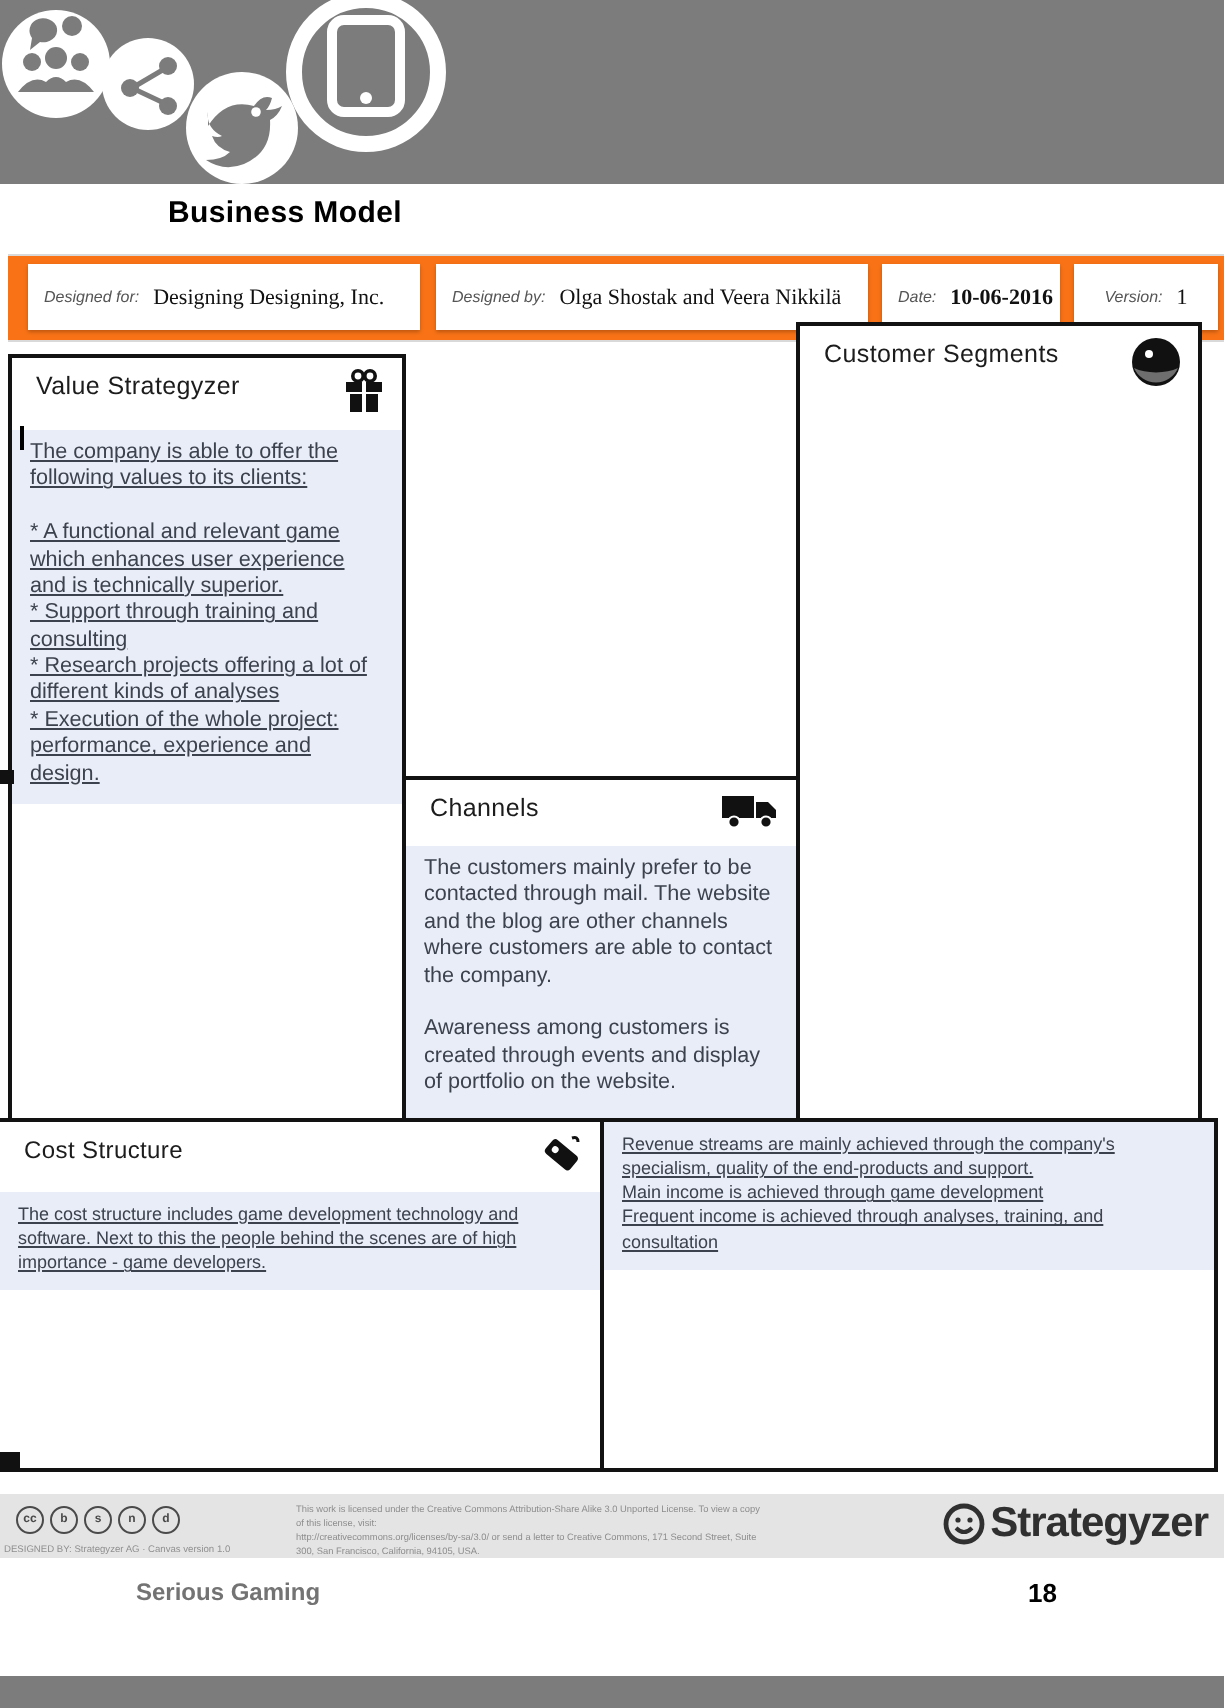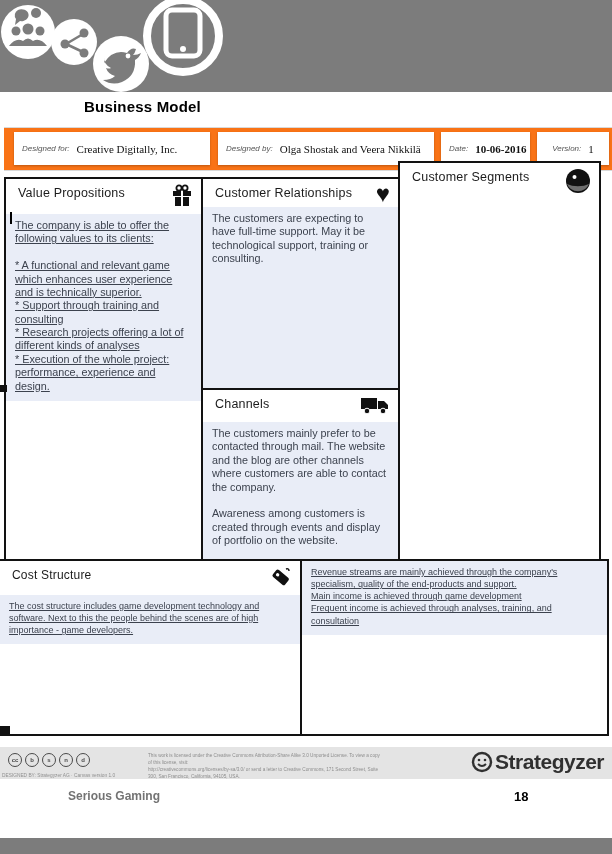--- a/index.html
+++ b/index.html
@@ -101,39 +101,39 @@
         <circle cx="183" cy="49" r="3" fill="#ffffff"></circle>
       </g>
     </svg>
   </div>
 
   <div class="page-title">Business Model</div>
 
   <div class="meta-strip">
     <div class="meta-box" id="meta-for">
       <span class="meta-label">Designed for:</span>
-      <span class="meta-value">Creative Digitally, Inc.</span>
+      <span class="meta-value">Designing Designing, Inc.</span>
     </div>
     <div class="meta-box" id="meta-by">
       <span class="meta-label">Designed by:</span>
       <span class="meta-value">Olga Shostak and Veera Nikkilä</span>
     </div>
     <div class="meta-box" id="meta-date">
       <span class="meta-label">Date:</span>
       <span class="meta-value bold">10-06-2016</span>
     </div>
     <div class="meta-box" id="meta-version">
       <span class="meta-label">Version:</span>
       <span class="meta-value">1</span>
     </div>
   </div>
 
   <div class="panel" id="panel-vp">
     <div class="title-bar">
-      <span class="panel-title">Value Propositions</span>
+      <span class="panel-title">Value Strategyzer</span>
       <span class="panel-icon">
         <svg width="22" height="23" viewBox="0 0 22 23">
           <circle cx="8" cy="4" r="2.6" fill="none" stroke="#111" stroke-width="1.8"></circle>
           <circle cx="14" cy="4" r="2.6" fill="none" stroke="#111" stroke-width="1.8"></circle>
           <rect x="2" y="7" width="18" height="5" fill="#111"></rect>
           <rect x="4" y="13" width="14" height="9" fill="#111"></rect>
           <rect x="10" y="7" width="2" height="15" fill="#fff"></rect>
         </svg>
       </span>
     </div>
@@ -141,29 +141,20 @@
       <div class="text-cursor" style="top:-2px;"></div>
       <div class="hl">The company is able to offer the following values to its clients:
 
 * A functional and relevant game which enhances user experience and is technically superior.
 * Support through training and consulting
 * Research projects offering a lot of different kinds of analyses
 * Execution of the whole project: performance, experience and design.</div>
     </div>
   </div>
 
-  <div class="panel" id="panel-cr">
-    <div class="title-bar">
-      <span class="panel-title">Customer Relationships</span>
-      <span class="panel-icon heart-glyph">♥</span>
-    </div>
-    <div class="panel-body">
-      <div class="fillblue">The customers are expecting to have full-time support. May it be technological support, training or consulting.</div>
-    </div>
-  </div>
 
   <div class="panel" id="panel-ch">
     <div class="title-bar">
       <span class="panel-title">Channels</span>
       <span class="panel-icon">
         <svg width="30" height="20" viewBox="0 0 30 20">
           <rect x="1" y="3" width="16" height="11" fill="#111"></rect>
           <path d="M18,6 h6 l4,4 v4 h-10 z" fill="#111"></path>
           <circle cx="7" cy="16" r="2.8" fill="#111" stroke="#fff" stroke-width="1"></circle>
           <circle cx="23" cy="16" r="2.8" fill="#111" stroke="#fff" stroke-width="1"></circle>

